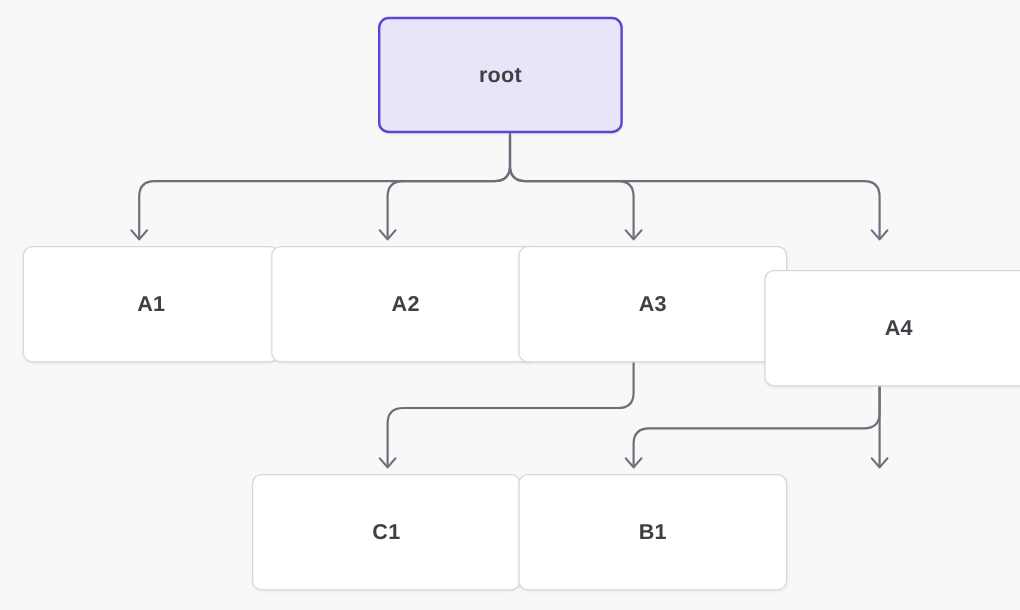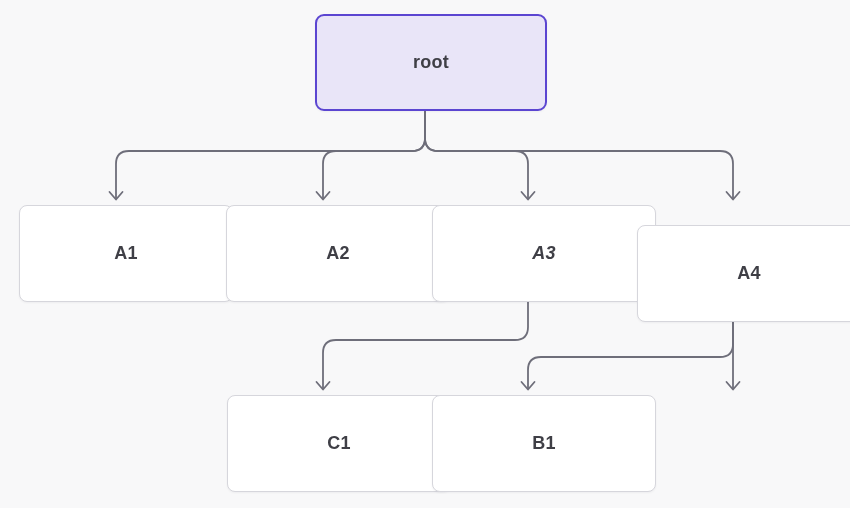--- a/index.html
+++ b/index.html
@@ -51,30 +51,30 @@
     cursor: default;
   }
   .node .label {
     font-size: 18px;
     font-weight: 600;
     color: var(--node-text);
     letter-spacing: 0.2px;
   }
   .node-root {
     left: 315px; top: 14px;
-    width: 232px; height: 97px;
+    width: 204px; height: 97px;
     background: var(--root-fill);
     border: 2px solid var(--root-border);
     border-radius: 9px;
   }
   .node-a1 { left: 19px;  top: 205px; width: 214px; }
   .node-a2 { left: 226px; top: 205px; }
-  .node-a3 { left: 432px; top: 205px; font-style: italic; }
+  .node-a3 { left: 432px; top: 205px; }
   .node-a4 { left: 637px; top: 205px; margin-top: 20px; }
-  .node-c1 { left: 227px; top: 395px; }
+  .node-c1 { left: 210px; top: 395px; }
   .node-b1 { left: 432px; top: 395px; text-align: right; }
   .node-b2 { left: 637px; top: 395px; }
 </style>
 </head>
 <body>
 
 <div class="canvas">
 
   <svg class="edge-layer" viewBox="0 0 850 508" xmlns="http://www.w3.org/2000/svg" aria-hidden="true">
 

